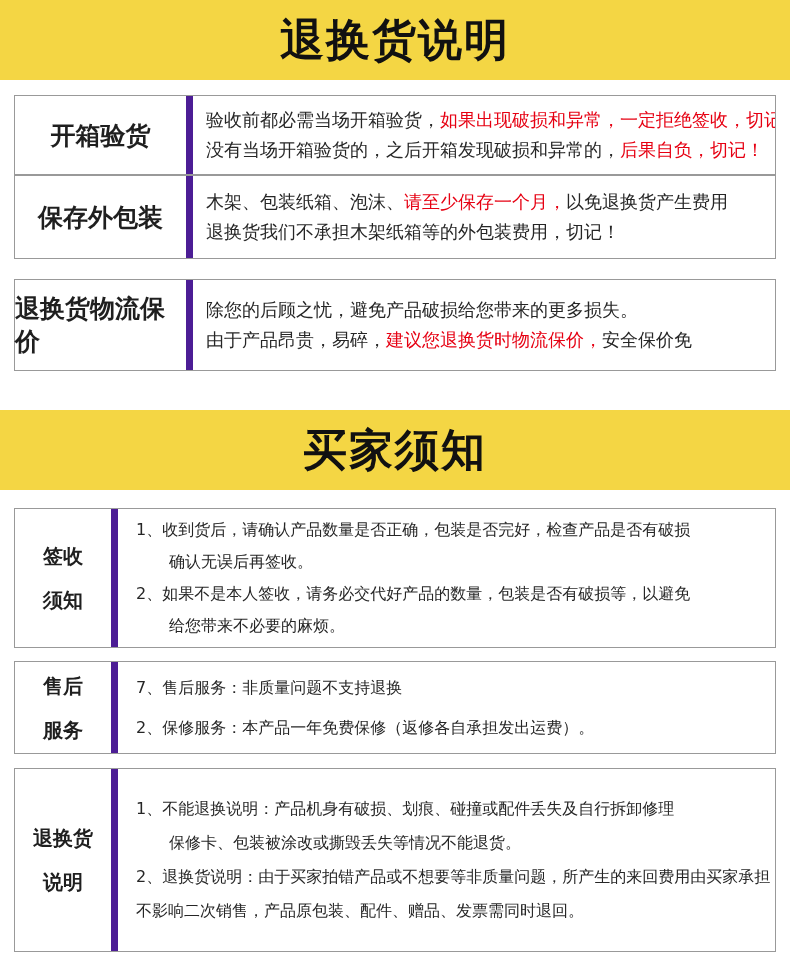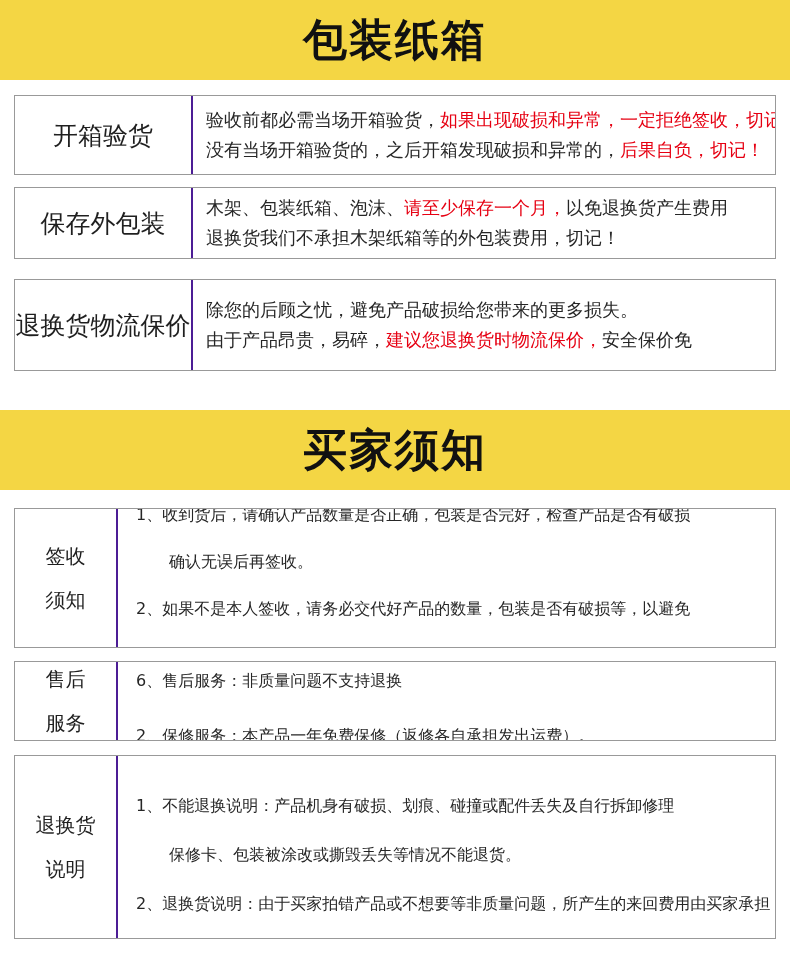--- a/index.html
+++ b/index.html
@@ -26,63 +26,64 @@
     letter-spacing: 2px;
   }
   .box {
     margin-left: 14px;
     margin-right: 14px;
     border: 1px solid #999999;
     display: flex;
     background: #ffffff;
   }
   .label-cell {
-    border-right: 2px solid #4c1d95;
+    border-right: 7px solid #4c1d95;
     display: flex;
     flex-direction: column;
     align-items: center;
     justify-content: center;
     color: #1f1f1f;
     flex-shrink: 0;
+    font-weight: bold;
   }
   .content-cell {
     flex: 1;
     display: flex;
     flex-direction: column;
     justify-content: center;
     overflow: hidden;
   }
   .line { white-space: nowrap; }
   .red { color: #e60012; }
 
   
   .t1 .label-cell { width: 178px; font-size: 25px; }
   .t1 .content-cell { padding-left: 13px; padding-right: 6px; font-size: 18px; }
   .t1 .line { line-height: 30px; }
   .t1r1 { margin-top: 15px; height: 80px; }
-  .t1r2 { margin-top: 12px; height: 72px; }
+  .t1r2 { margin-top: 0; height: 84px; }
   .t1r3 { margin-top: 20px;  height: 92px; }
 
   
   .t2 .label-cell { width: 103px; font-size: 20px; line-height: 44px; }
   .t2 .content-cell { padding-left: 18px; padding-right: 6px; font-size: 16px; }
-  .t2 .line { line-height: 32px; margin-top: 15px; }
+  .t2 .line { line-height: 32px; }
   .t2 .li-cont { text-indent: 33px; }
   .t2r1 { margin-top: 18px; height: 140px; }
-  .t2r2 { margin-top: 13px; height: 80px; }
+  .t2r2 { margin-top: 13px; height: 93px; }
   .t2r2 .line { line-height: 40px; }
   .t2r3 { margin-top: 14px; height: 184px; }
   .t2r3 .line { line-height: 34px; }
   .banner2 { margin-top: 39px; }
 </style>
 </head>
 <body>
 
 <div class="banner">
-  <div class="banner-title">包装纸箱</div>
+  <div class="banner-title">退换货说明</div>
 </div>
 
 <div class="box t1 t1r1">
   <div class="label-cell">开箱验货</div>
   <div class="content-cell">
     <div class="line"><span>验收前都必需当场开箱验货，</span><span class="red">如果出现破损和异常，一定拒绝签收，切记！</span><span></span></div>
     <div class="line"><span>没有当场开箱验货的，之后开箱发现破损和异常的，</span><span class="red">后果自负，切记！</span><span></span></div>
   </div>
 </div>
 
@@ -118,28 +119,29 @@
     <div class="line li-cont">给您带来不必要的麻烦。</div>
   </div>
 </div>
 
 <div class="box t2 t2r2">
   <div class="label-cell">
     <div>售后</div>
     <div>服务</div>
   </div>
   <div class="content-cell">
-    <div class="line li-num">6、售后服务：非质量问题不支持退换</div>
+    <div class="line li-num">7、售后服务：非质量问题不支持退换</div>
     <div class="line li-num">2、保修服务：本产品一年免费保修（返修各自承担发出运费）。</div>
   </div>
 </div>
 
 <div class="box t2 t2r3">
   <div class="label-cell">
     <div>退换货</div>
     <div>说明</div>
   </div>
   <div class="content-cell">
     <div class="line li-num">1、不能退换说明：产品机身有破损、划痕、碰撞或配件丢失及自行拆卸修理</div>
     <div class="line li-cont">保修卡、包装被涂改或撕毁丢失等情况不能退货。</div>
     <div class="line li-num">2、退换货说明：由于买家拍错产品或不想要等非质量问题，所产生的来回费用由买家承担</div>
+    <div class="line li-num">不影响二次销售，产品原包装、配件、赠品、发票需同时退回。</div>
   </div>
 </div>
 
 </body></html>

